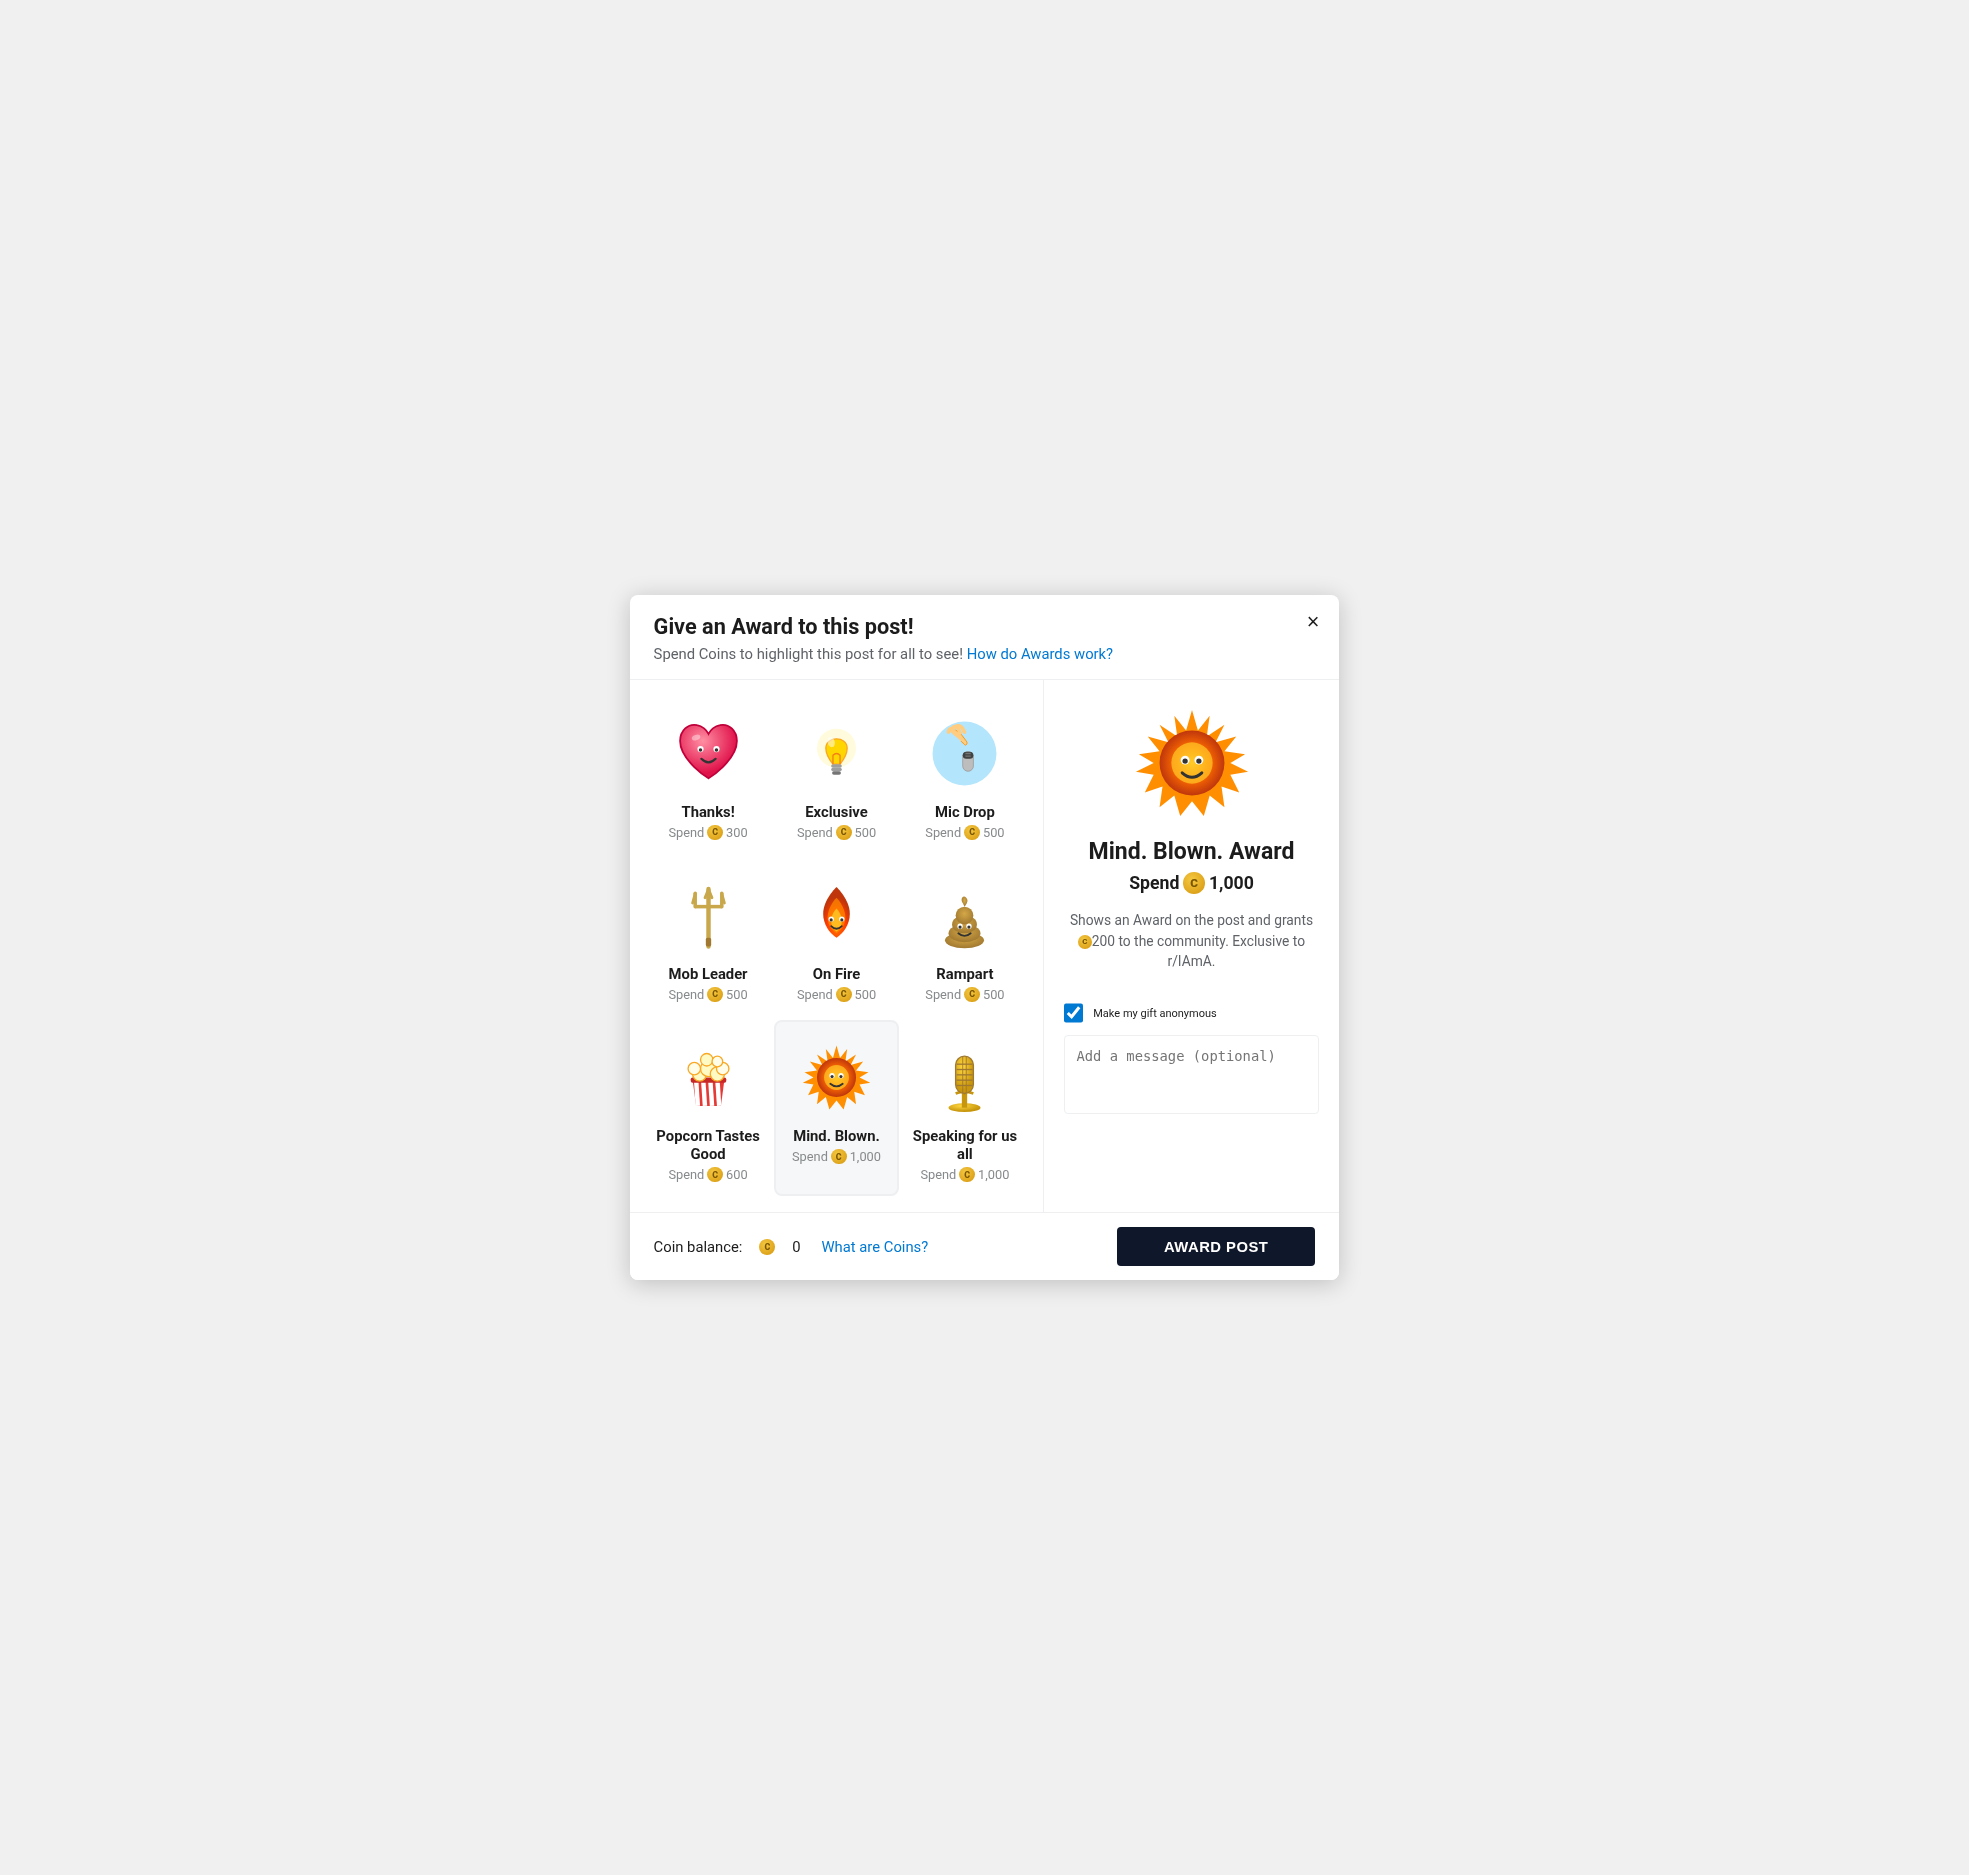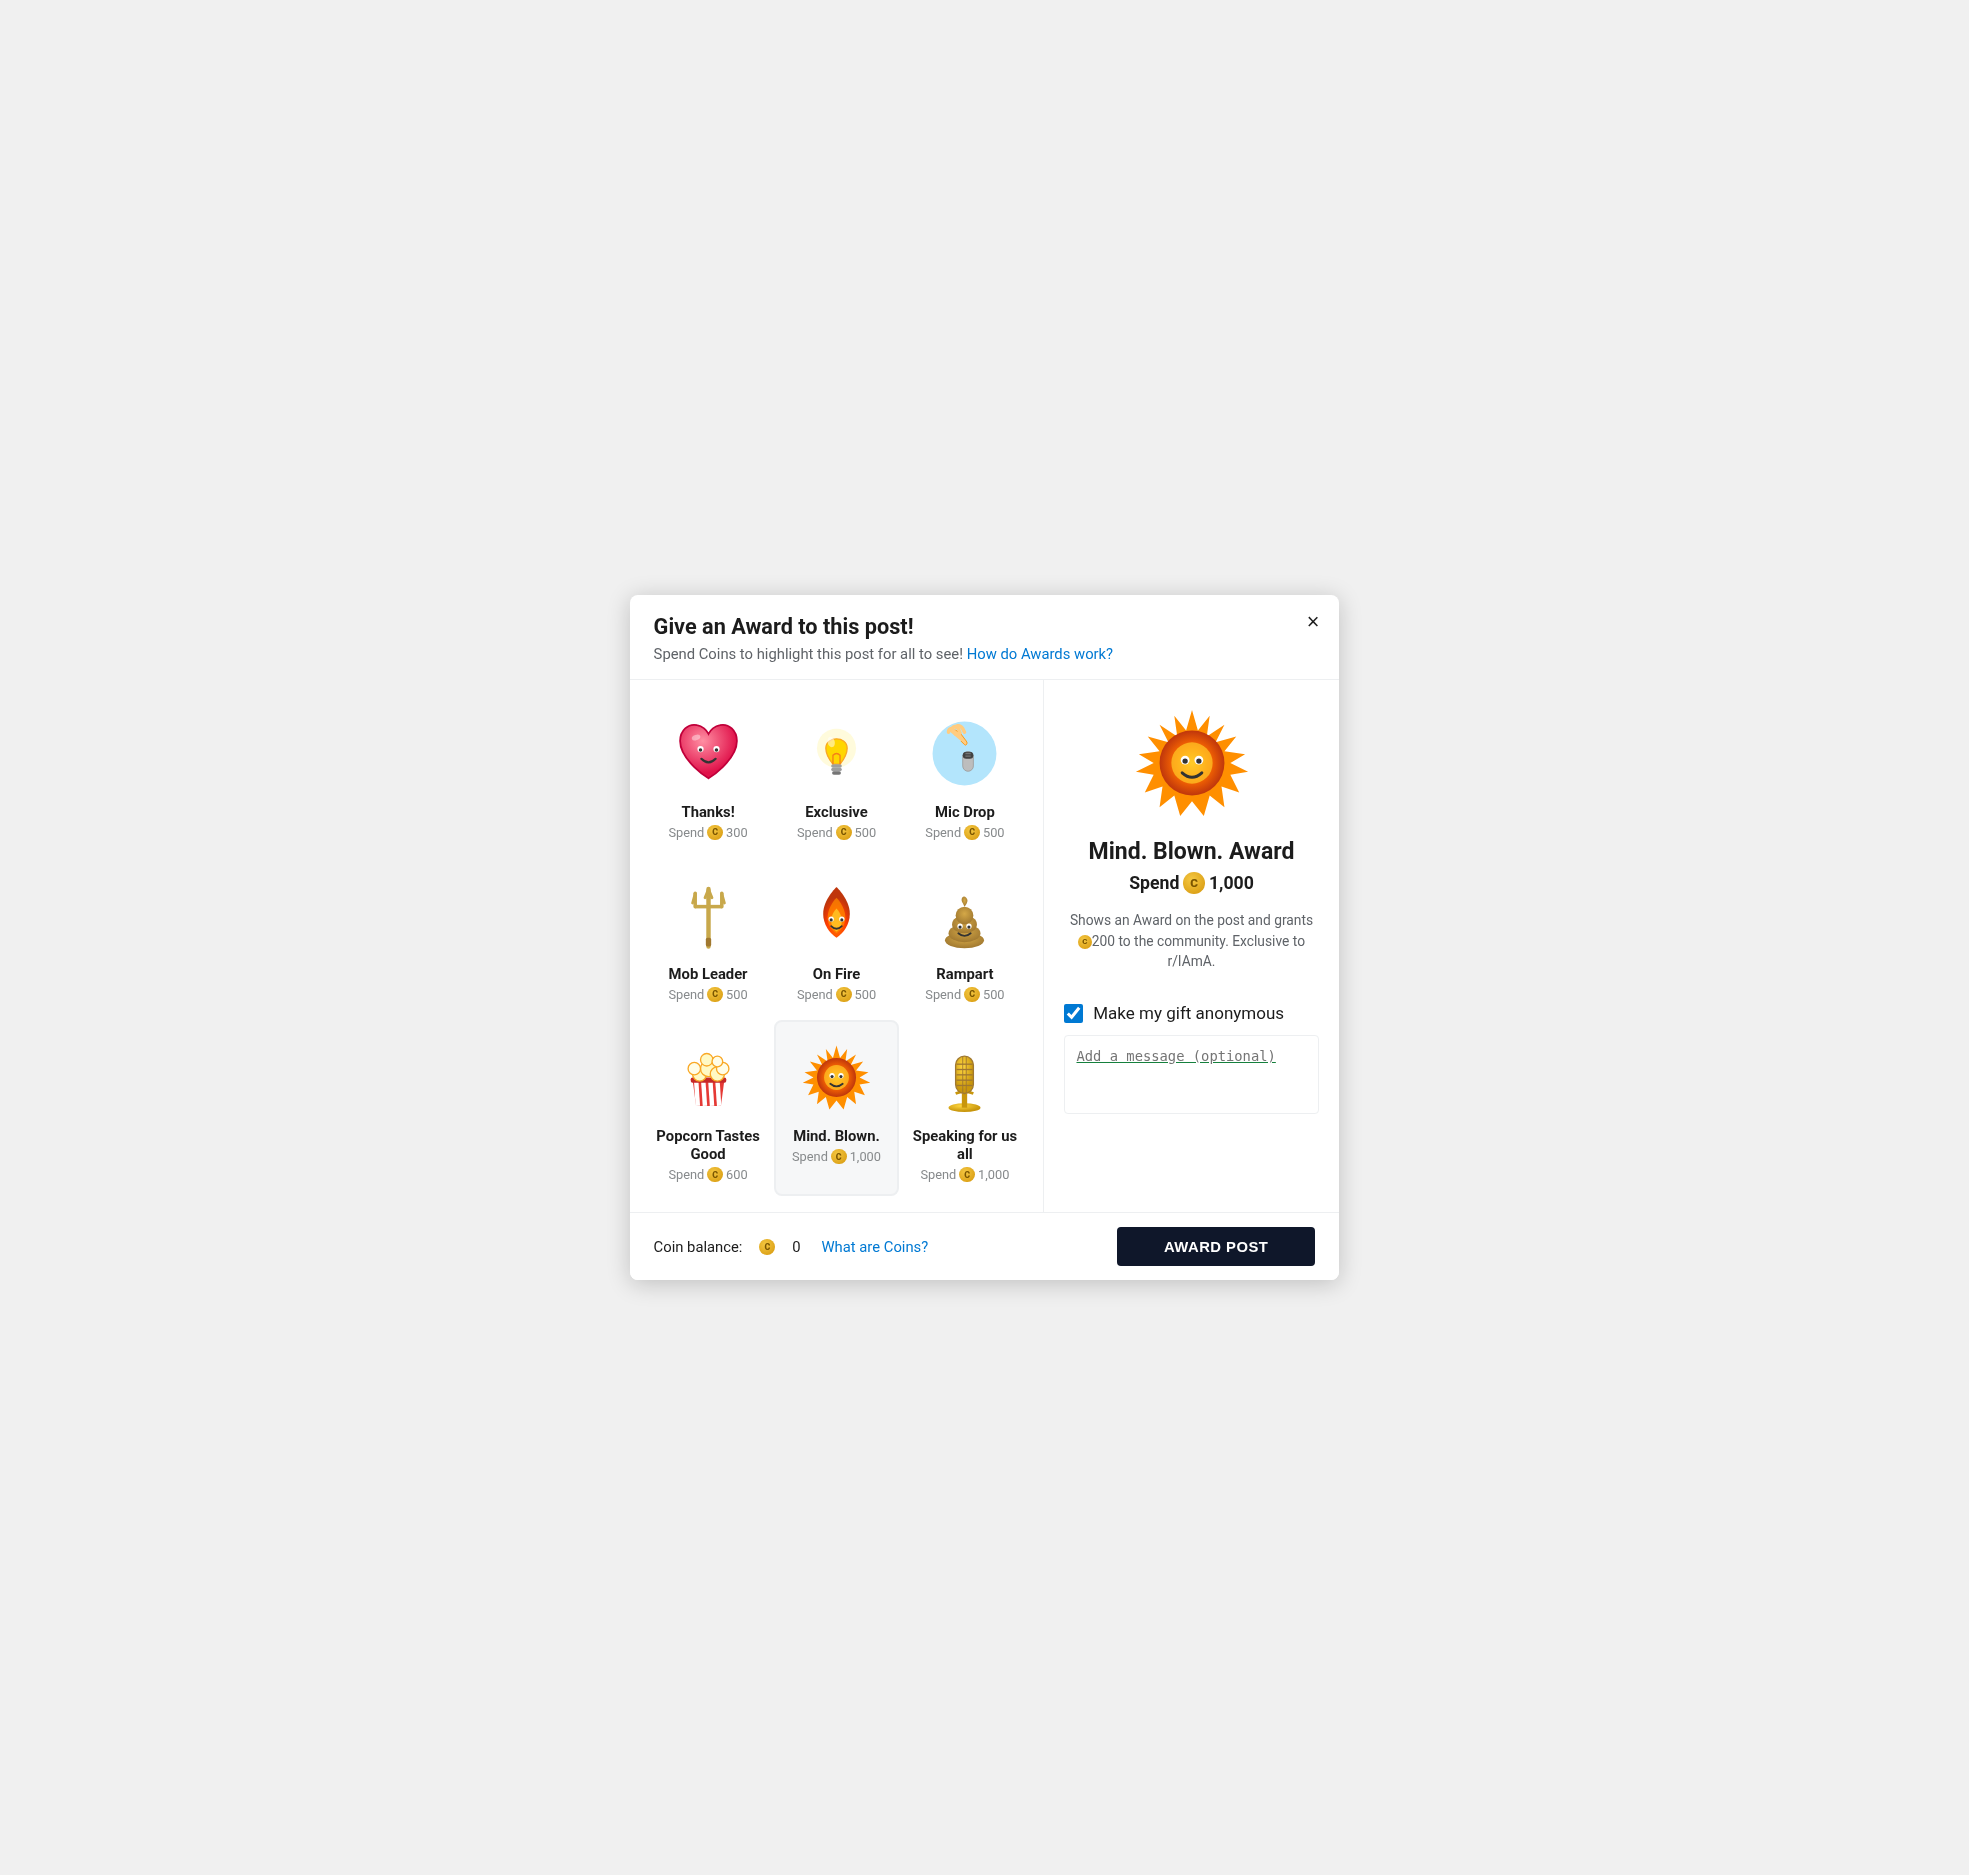--- a/index.html
+++ b/index.html
@@ -172,34 +172,33 @@
       align-self: flex-start;
       width: 100%;
     }
     .anon-checkbox {
       width: 19.7px;
       height: 19.7px;
       accent-color: #0079d3;
       cursor: pointer;
     }
     .anon-label {
-      font-size: 17px;
+      font-size: 11px;
       color: #1c1c1c;
     }
     .message-box {
       width: 100%;
       border: 1px solid #edeff1;
       border-radius: 3.9px;
       padding: 11.8px;
       font-size: 13.8px;
-      color: #15803d;
+      color: #7f1d1d;
       min-height: 79px;
       resize: none;
       outline: none;
-      text-decoration: underline;
     }
     .modal-footer {
       display: flex;
       align-items: center;
       justify-content: space-between;
       padding: 13.8px 23.6px;
       border-top: 1px solid #edeff1;
       background: #fff;
     }
     .coin-balance {

